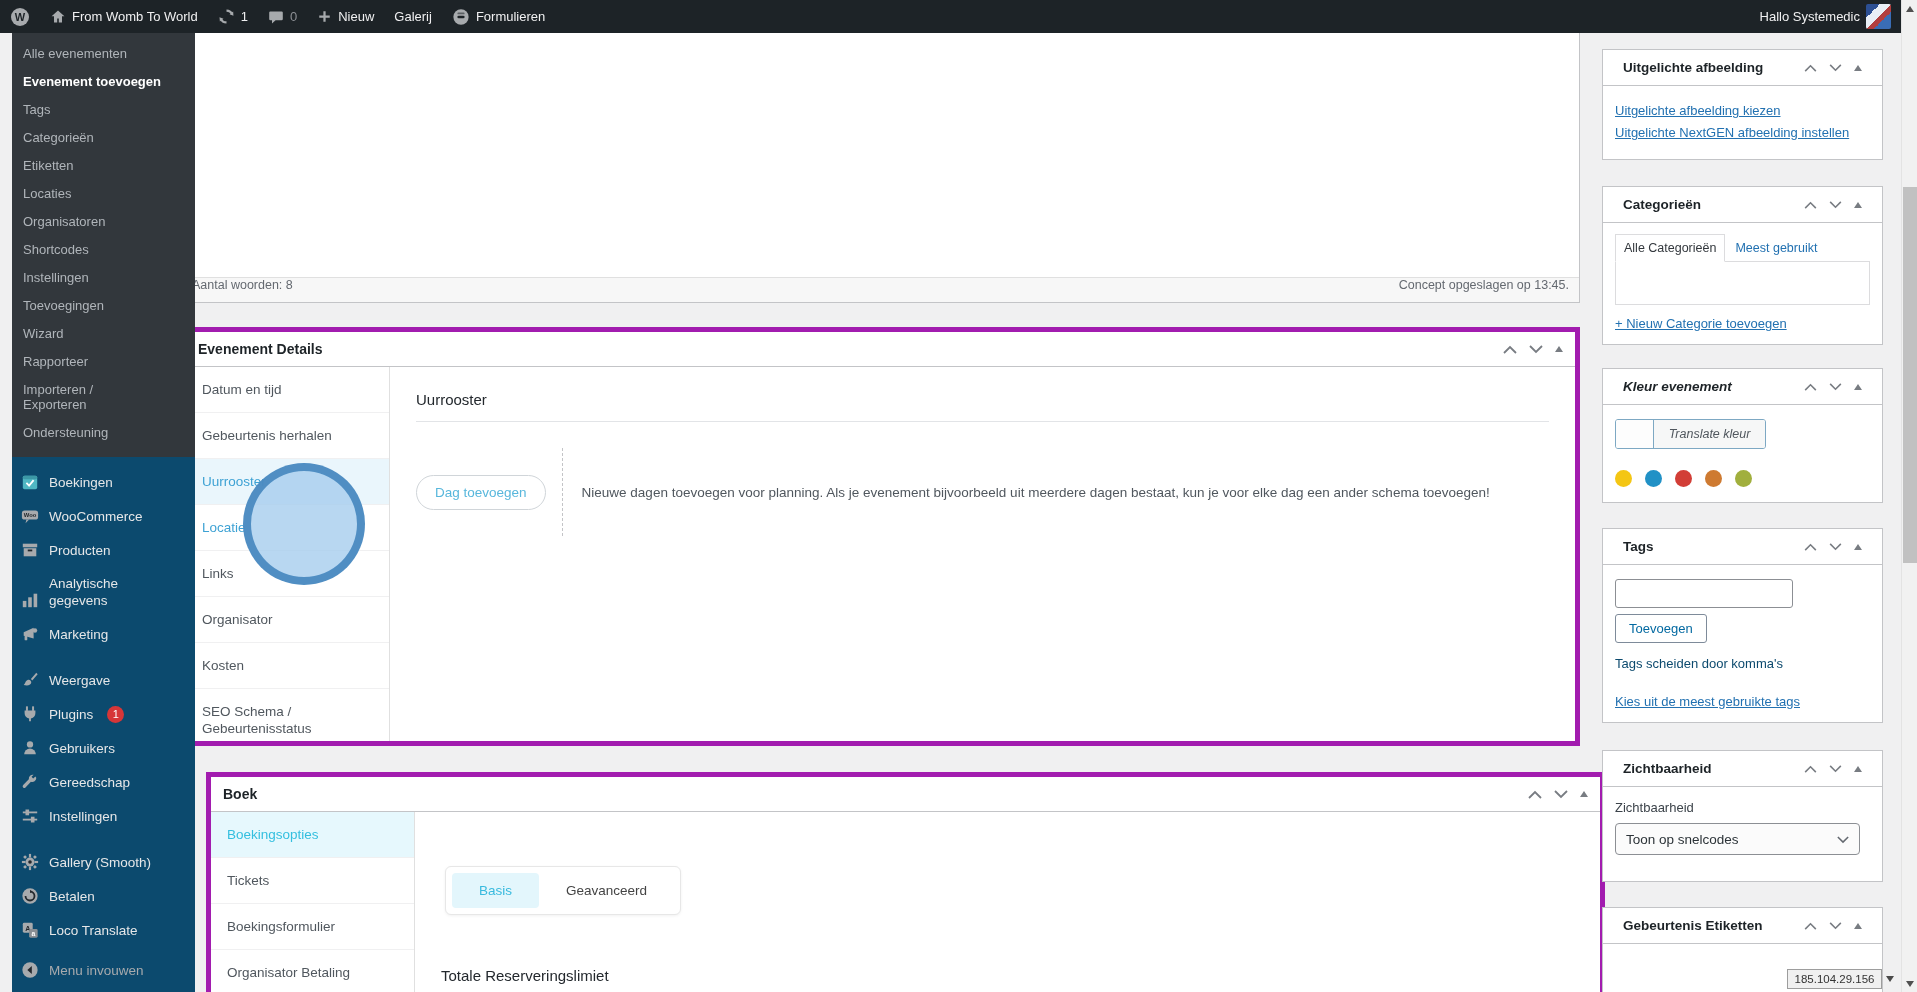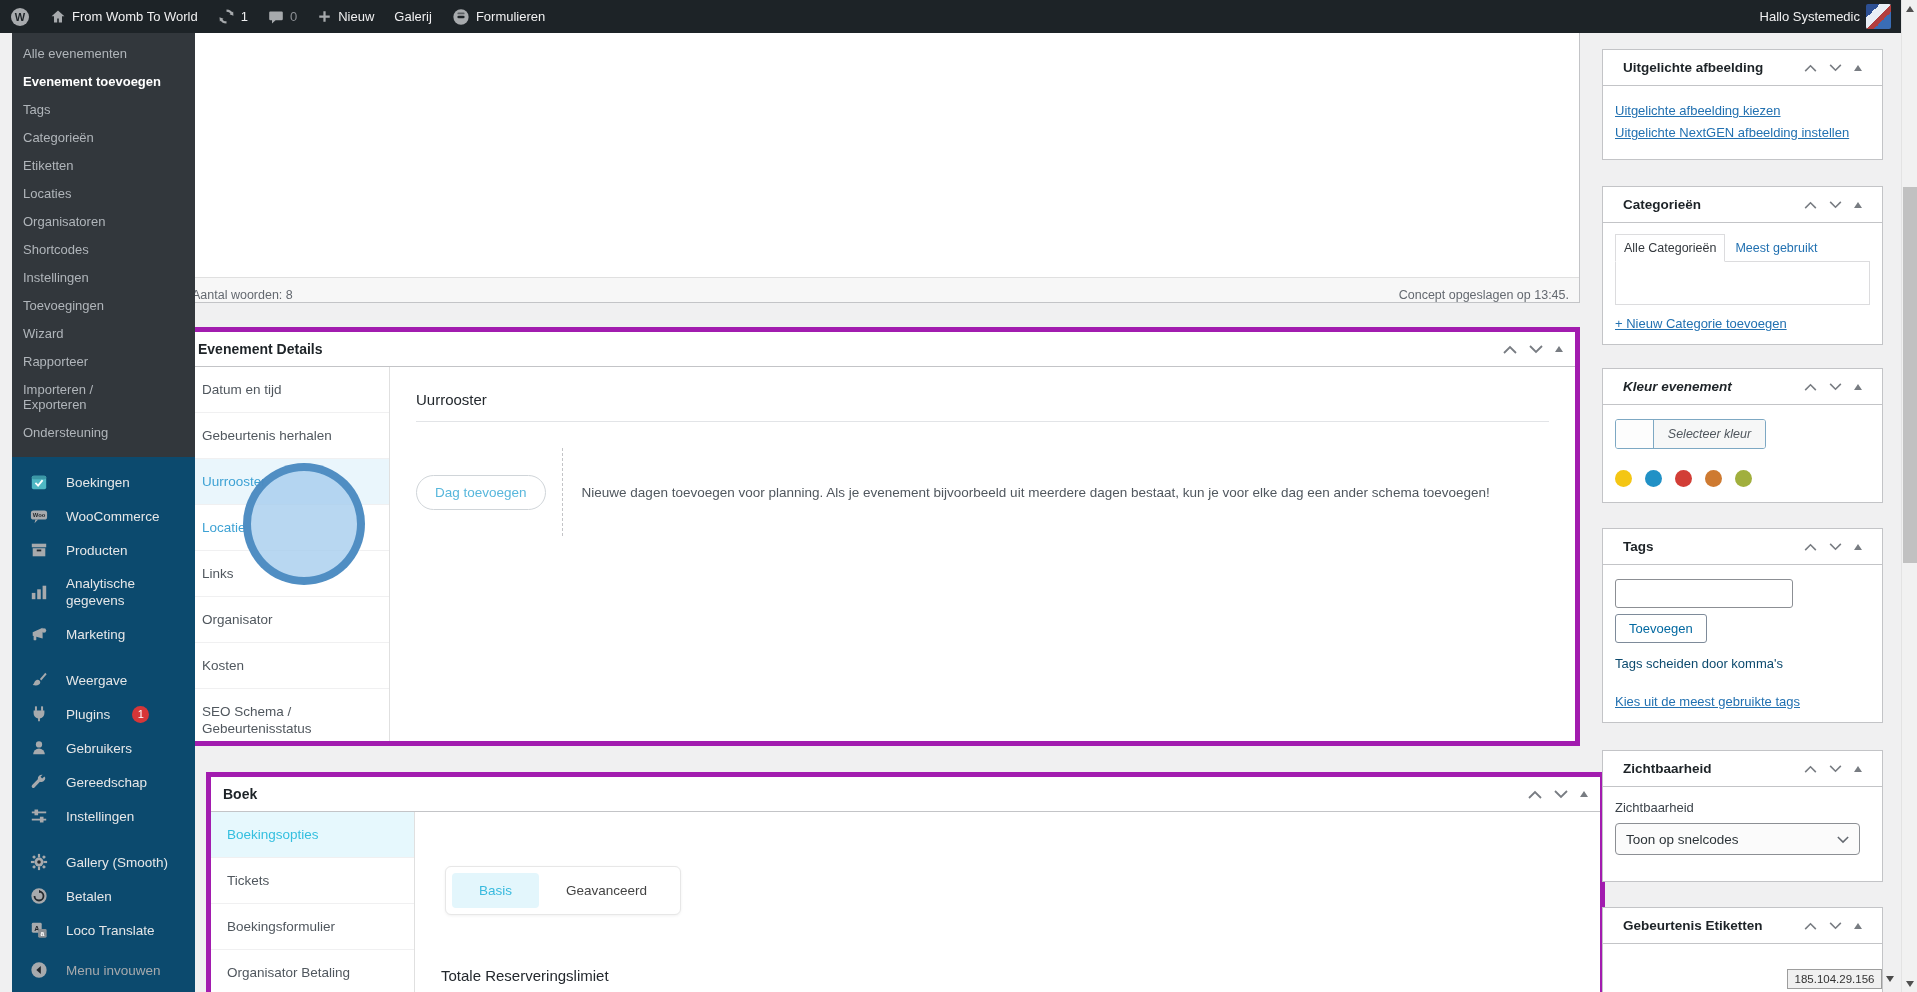--- a/index.html
+++ b/index.html
@@ -22,37 +22,37 @@
   .avatar {
     width:25px; height:25px; border-radius:2px;
     background:linear-gradient(135deg,#2c4f93 0 28%,#e9eff6 28% 52%,#b23f3f 52% 66%,#3a6db5 66%);
   }
   
   #sidebar { position:absolute; left:12px; top:33px; width:183px; height:959px; background:#0c4a6e; z-index:30; }
   #submenu { background:#32373c; padding:7px 0 10px 0; }
   .smi { padding:6px 8px 7px 11px; color:#b0b5ba; font-size:13px; line-height:15px; cursor:pointer; }
   .smi.active { color:#fff; font-weight:bold; }
   #mainmenu { padding-top:8px; }
-  .mitem { display:flex; align-items:center; gap:18px; padding:8px 6px 8px 9px; color:#e6e7e8; font-size:13.5px; line-height:17px; cursor:pointer;margin-left:9px; }
+  .mitem { display:flex; align-items:flex-end; gap:10px; padding:8px 6px 8px 9px; color:#e6e7e8; font-size:13.5px; line-height:17px; cursor:pointer; }
   .mitem .micon { width:18px; height:18px; flex:0 0 18px; margin-top:0px; }
   .msep { height:12px; }
   .badge { background:#d63638; color:#fff; border-radius:50%; width:17px; height:17px; font-size:11px; display:inline-flex; align-items:center; justify-content:center; margin-left:4px; }
   .mitem.dim { color:#a7aaad; }
   
   .postbox { position:absolute; background:#fff; border:5px solid #a21caf; }
   .pb-head { height:35px; display:flex; align-items:center; padding:0 12px; border-bottom:1px solid #c3c4c7; }
   .pb-title { font-weight:bold; font-size:14px; color:#1d2327; }
   .pb-controls { margin-left:auto; display:flex; align-items:center; gap:12px; }
   .tri-up { width:0; height:0; border-left:4px solid transparent; border-right:4px solid transparent; border-bottom:6px solid #787c82; }
   
   #editorbox { position:absolute; left:181px; top:33px; width:1399px; height:270px; background:#fff; border:1px solid #c3c4c7; border-top:none; z-index:5; }
   #editor-status {
     position:absolute; left:0; right:0; bottom:0; height:25px;
     background:#f7f7f7; border-top:1px solid #e0e0e0;
-    display:flex; align-items:flex-end; justify-content:space-between; padding:0 10px;
+    display:flex; align-items:flex-start; justify-content:space-between; padding:0 10px;
     color:#646970; font-size:12.5px;
   }
   
   #eventdetails { left:181px; top:327px; width:1399px; height:419px; }
   #bookbox { left:181px; top:772px; width:1399px; height:221px; border-bottom:none; overflow:hidden;margin-left:25px; }
   .pb-body { display:flex; height:calc(100% - 35px); }
   .vtabs { width:204px; flex:0 0 204px; border-right:1px solid #e0e0e0; }
   .vtab { padding:14px 16px; border-bottom:1px solid #f0f0f1; color:#50575e; font-size:13.5px; line-height:17px; cursor:pointer; }
   .vtab.active { background:#eaf6fc; color:#3ea2d4; }
   .vtab.linkish { color:#3ea2d4; }
@@ -461,21 +461,21 @@
           <svg width="13" height="8" viewBox="0 0 14 9">
             <path d="M1 1 L7 7 L13 1" stroke="#787c82" stroke-width="1.8" fill="none"></path>
           </svg>
         </span>
       <span class="tri-up"></span>
     </span>
   </div>
   <div class="sp-body">
     <div class="color-btn">
       <span class="color-swatch"></span>
-      <span class="color-label">Selecteer kleur</span>
+      <span class="color-label">Translate kleur</span>
     </div>
     <div class="dots">
       <span class="dot" style="background: rgb(244, 198, 20);"></span>
       <span class="dot" style="background: rgb(33, 145, 198);"></span>
       <span class="dot" style="background: rgb(210, 62, 54);"></span>
       <span class="dot" style="background: rgb(206, 122, 49);"></span>
       <span class="dot" style="background: rgb(161, 175, 61);"></span>
     </div>
   </div>
 </div>

